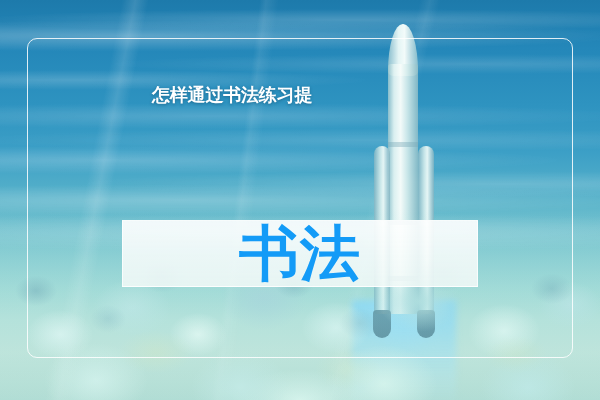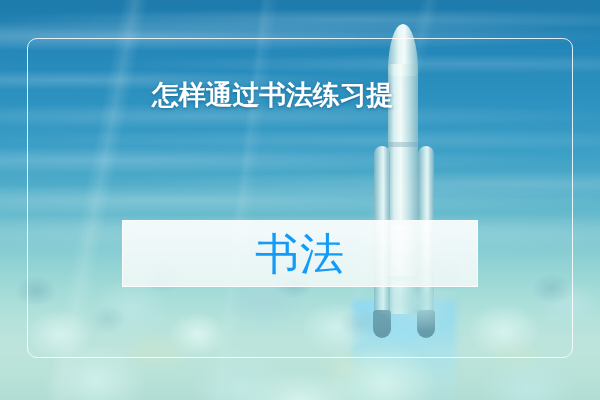--- a/index.html
+++ b/index.html
@@ -172,21 +172,21 @@
     border: 1px solid rgba(255,255,255,.85);
     border-radius: 10px;
   }
 
   
   .headline {
     position: absolute;
     left: 152px; top: 74px;
     width: 310px;
     color: #ffffff;
-    font-size: 27px;
+    font-size: 18px;
     font-weight: 700;
     line-height: 43.5px;
     letter-spacing: -0.2px;
     text-shadow: 0 1px 3px rgba(10,60,90,.45);
     white-space: nowrap;
   }
   .headline .ln { display: block; }
 
   
   .subtitle-bar {
@@ -198,22 +198,22 @@
       rgba(255,255,255,.90) 0%,
       rgba(250,253,252,.88) 45%,
       rgba(243,250,248,.85) 100%);
     border: 1px solid rgba(255,255,255,.72);
     display: flex;
     align-items: center;
     justify-content: center;
   }
   .subtitle-text {
     color: #139bf7;
-    font-size: 44px;
-    font-weight: 400;
+    font-size: 60px;
+    font-weight: 700;
     letter-spacing: 1px;
     line-height: 1;
   }
 </style>
 </head>
 <body>
 
 <div id="poster">
 
   <div class="bg-layer sky"></div>

